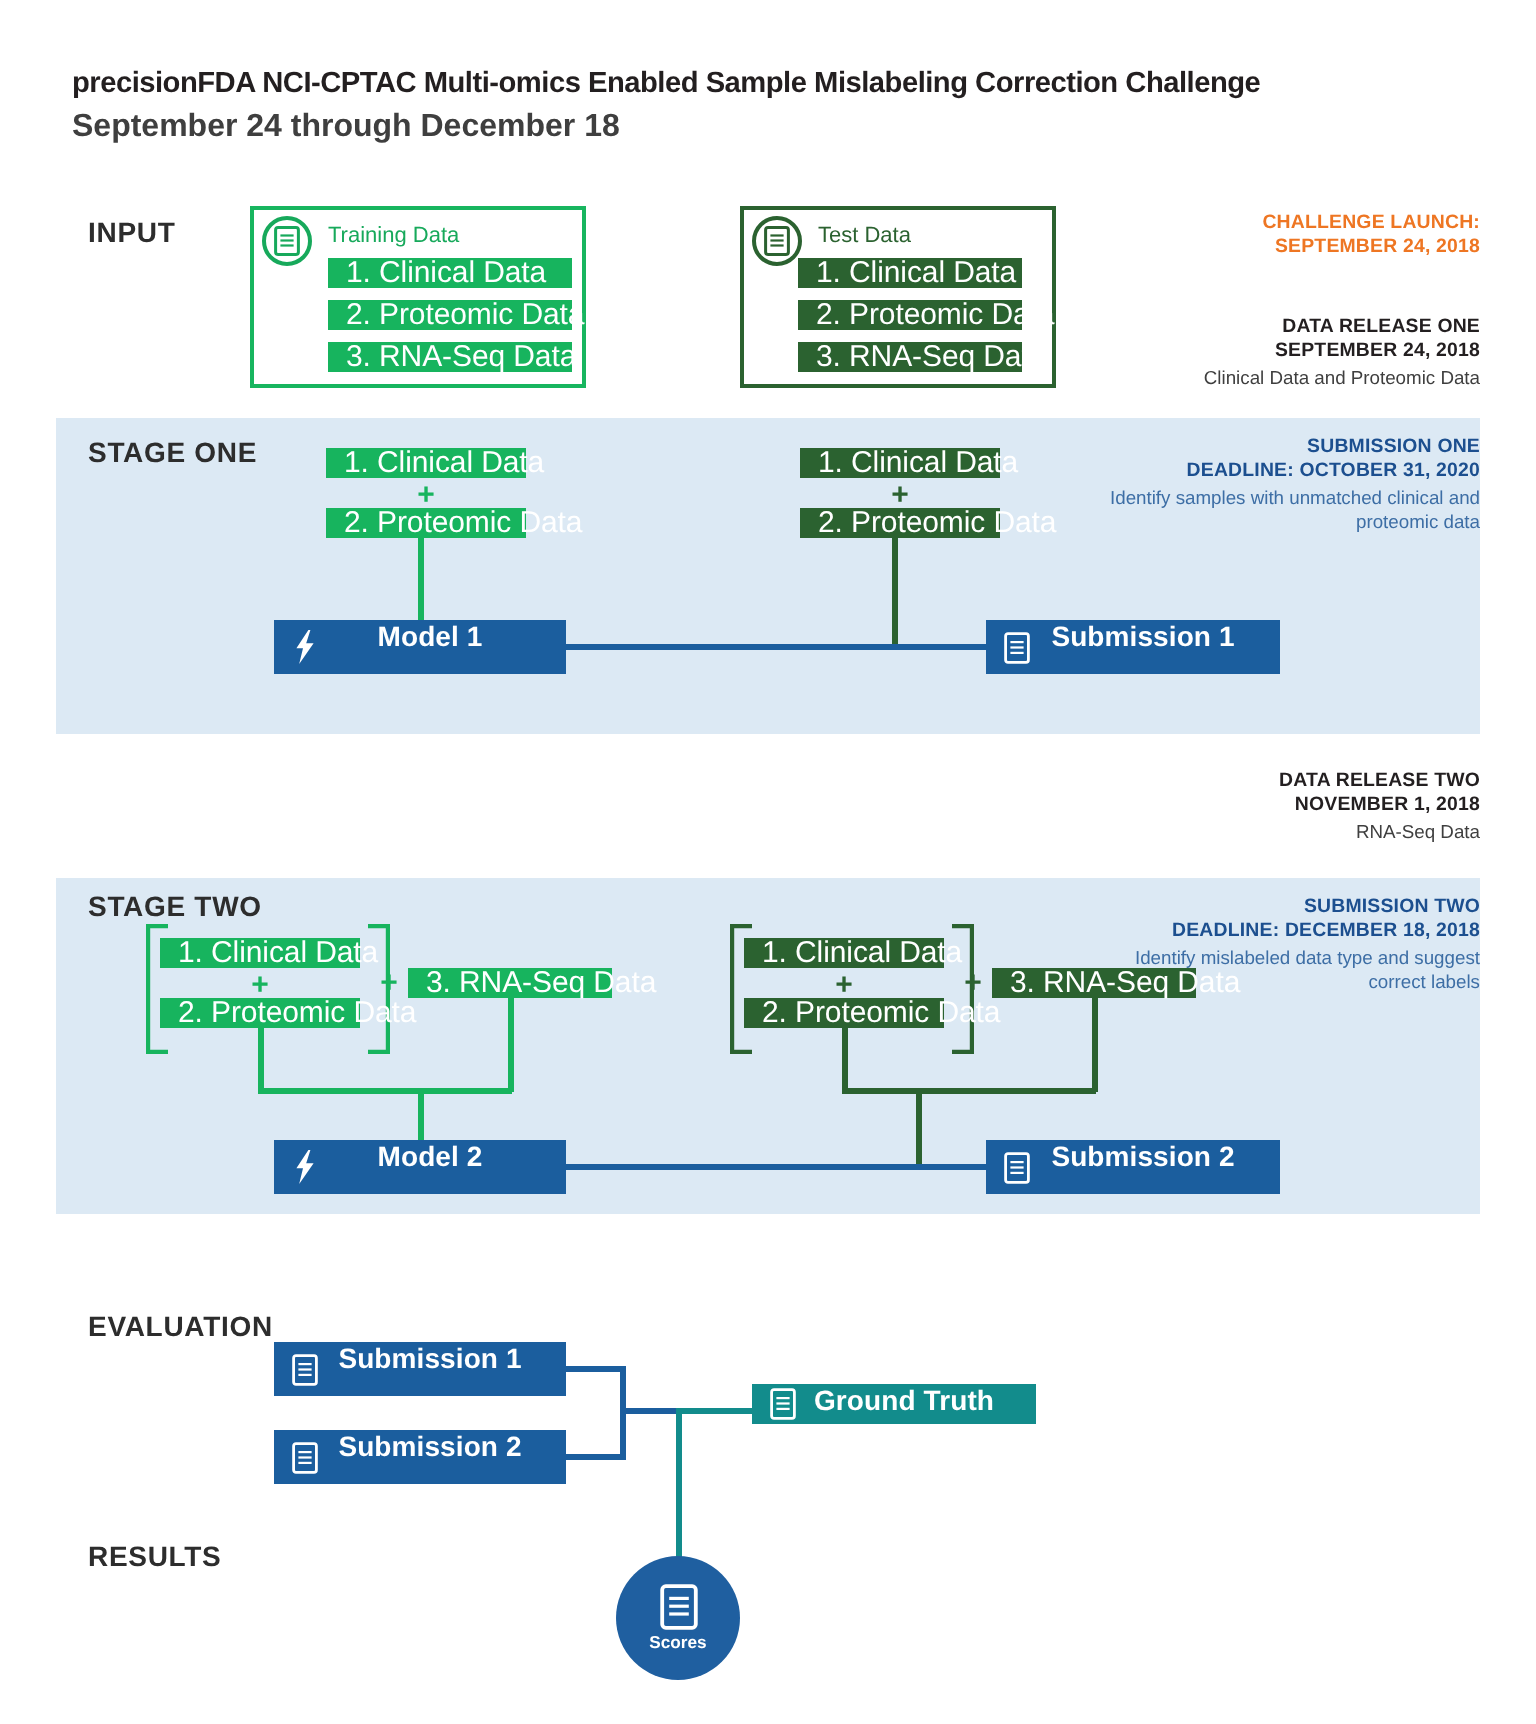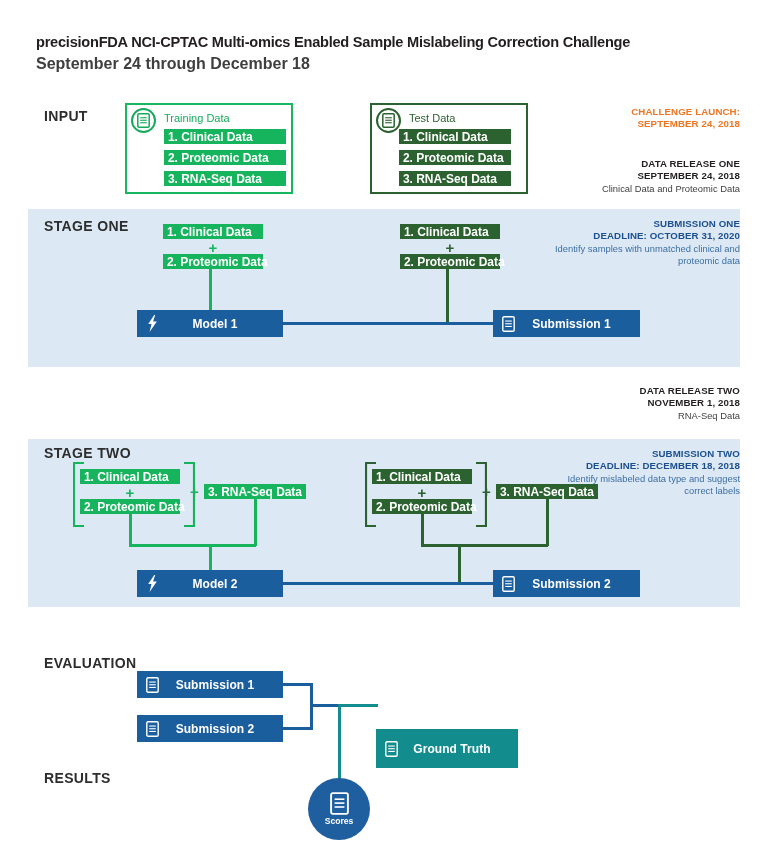--- a/index.html
+++ b/index.html
@@ -91,26 +91,26 @@
     font-weight: normal;
     white-space: nowrap;
   }
   .card-title.light { color: #17a95b; }
   .card-title.dark  { color: #2b6230; }
 
   
   .chip {
     box-sizing: border-box;
     color: #ffffff;
-    font-size: 12px;
-    font-weight: bold;
+    font-size: 15px;
+    font-weight: normal;
     letter-spacing: -0.05px;
     display: flex;
     align-items: center;
-    padding-left: 4px;
+    padding-left: 9px;
     white-space: nowrap;
   }
   .chip.light { background: #17b45e; }
   .chip.dark  { background: #2b6230; }
 
   
   .plus {
     font-size: 15px;
     font-weight: bold;
     line-height: 1;
@@ -127,23 +127,22 @@
     align-items: center;
     justify-content: center;
   }
   .doc-badge.light { border: 2.5px solid #17a95b; background: #ffffff; }
   .doc-badge.dark  { border: 2.5px solid #2b6230; background: #ffffff; }
 
   
   .pbox {
     box-sizing: border-box;
     display: flex;
-    align-items: center;
     color: #ffffff;
-    font-size: 12px;
+    font-size: 14px;
     font-weight: bold;
     letter-spacing: 0.05px;
   }
   .pbox.blue { background: #1b5e9e; }
   .pbox.teal { background: #128c8c; }
   .pbox .lbl { flex: 1; text-align: center; padding-right: 20px; }
   .pbox .ico { width: 30px; display: flex; align-items: center; justify-content: center; }
 
   
   .line { position: absolute; }
@@ -363,21 +362,21 @@
       <svg width="13" height="16" viewBox="0 0 13 16" aria-hidden="true">
         <rect x="0.8" y="0.8" width="11.4" height="14.4" rx="1.2" fill="none" stroke="#ffffff" stroke-width="1.4"></rect>
         <rect x="3.2" y="4.5" width="6.6" height="1.1" fill="#ffffff"></rect>
         <rect x="3.2" y="7.2" width="6.6" height="1.1" fill="#ffffff"></rect>
         <rect x="3.2" y="9.9" width="6.6" height="1.1" fill="#ffffff"></rect>
       </svg>
     </span>
     <span class="lbl">Submission 2</span>
   </div>
 
-  <div class="abs pbox teal" style="left:376px;top:729px;width:142px;height:39px;">
+  <div class="abs pbox teal" style="left:376px;top:692px;width:142px;height:20px;">
     <span class="ico">
       <svg width="13" height="16" viewBox="0 0 13 16" aria-hidden="true">
         <rect x="0.8" y="0.8" width="11.4" height="14.4" rx="1.2" fill="none" stroke="#ffffff" stroke-width="1.4"></rect>
         <rect x="3.2" y="4.5" width="6.6" height="1.1" fill="#ffffff"></rect>
         <rect x="3.2" y="7.2" width="6.6" height="1.1" fill="#ffffff"></rect>
         <rect x="3.2" y="9.9" width="6.6" height="1.1" fill="#ffffff"></rect>
       </svg>
     </span>
     <span class="lbl">Ground Truth</span>
   </div>

